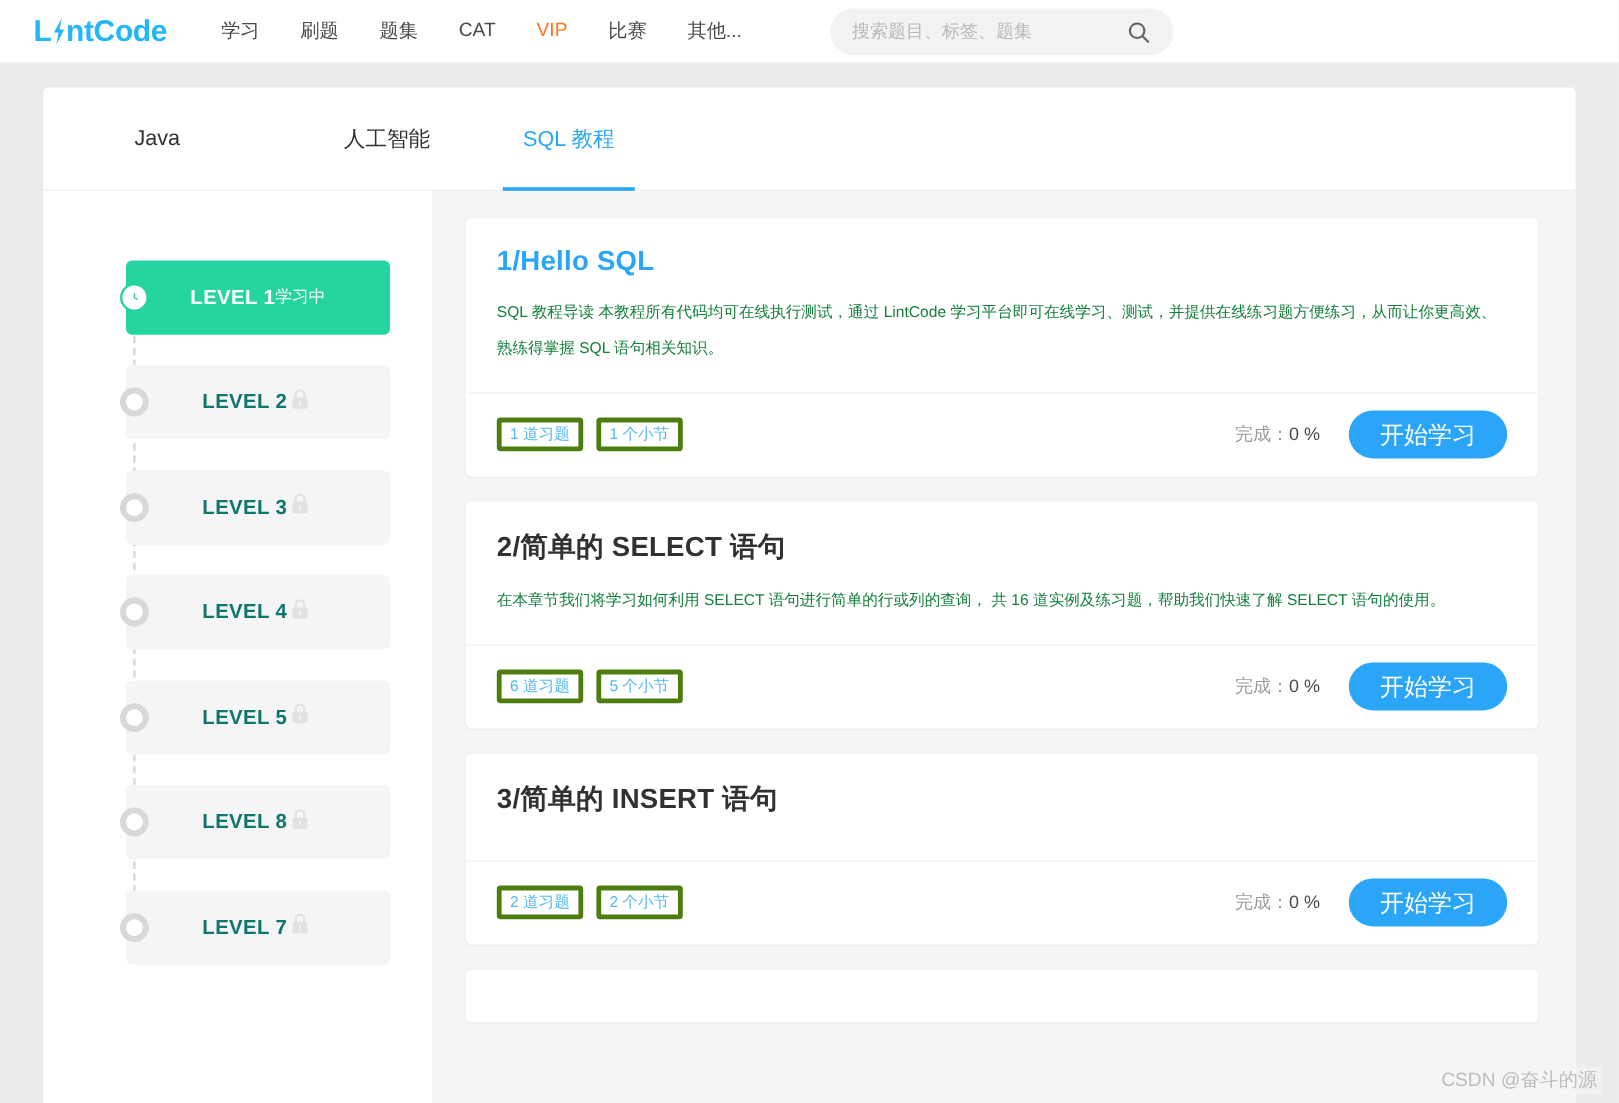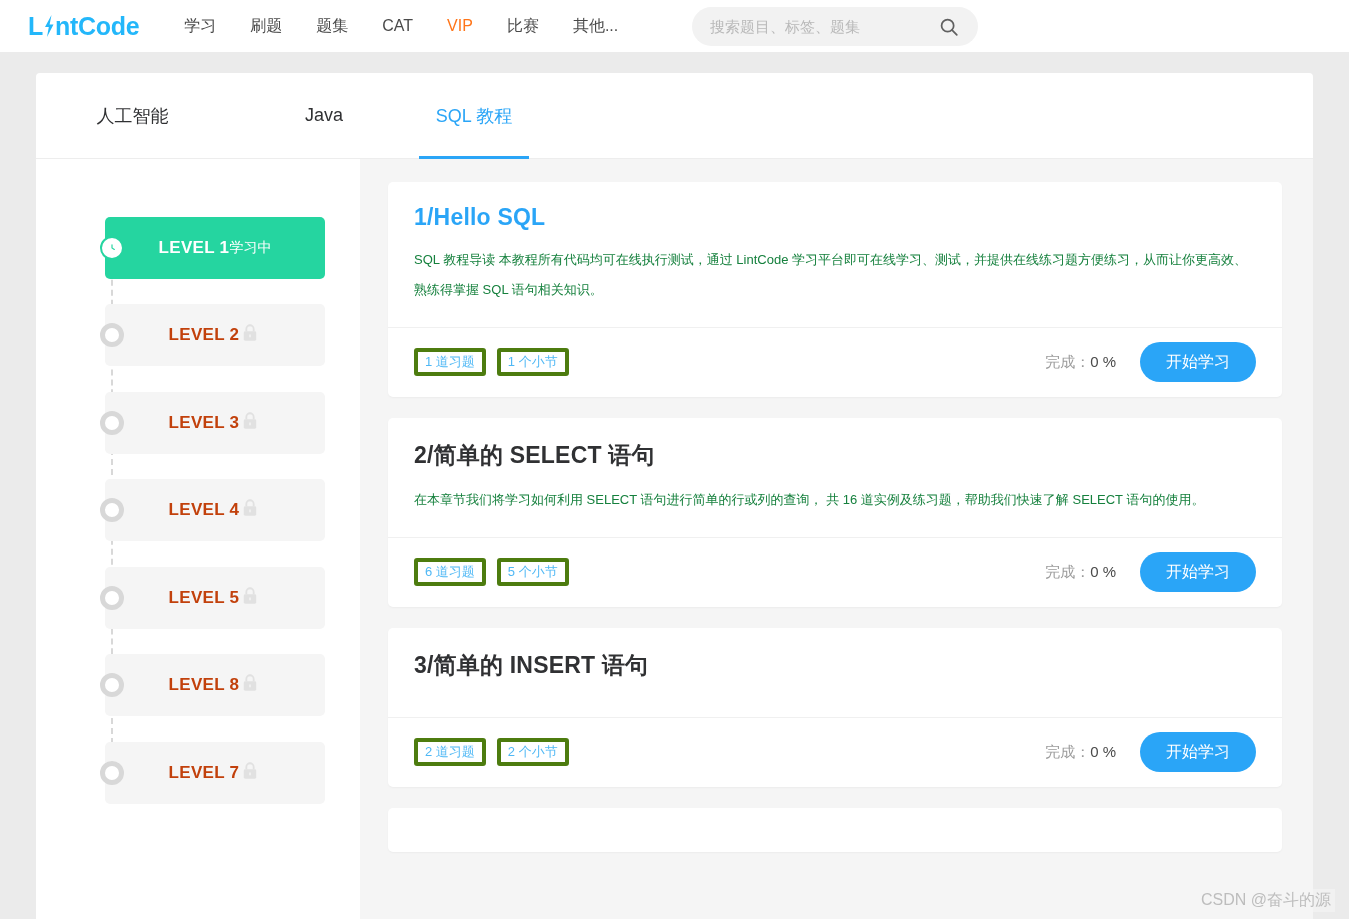--- a/index.html
+++ b/index.html
@@ -170,21 +170,21 @@
     padding: 0 18px;
     cursor: pointer;
     justify-content: center;
   }
   .level-box.active {
     background: #25d5a0;
   }
   .level-name {
     font-size: 17px;
     font-weight: 700;
-    color: #c2410c;
+    color: #0f766e;
     letter-spacing: .3px;
   }
   .level-box.active .level-name { color: #fff; }
   .level-state { font-size: 14px; color: #fff; }
   .lock-icon { opacity: .45; }
 
   
   .content {
     flex: 1;
     background: #f5f5f5;
@@ -232,21 +232,21 @@
     margin-left: auto;
     display: flex;
     align-items: center;
     gap: 24px;
   }
   .progress-text { font-size: 15px; color: #9a9a9a; white-space: nowrap; }
   .progress-text b { color: #4a4a4a; font-weight: 400; }
   .start-btn {
     background: #2aa5f7;
     color: #fff;
-    font-size: 16px;
+    font-size: 20px;
     border: none;
     border-radius: 20px;
     height: 40px;
     padding: 0 26px;
     cursor: pointer;
     font-family: inherit;
     white-space: nowrap;
   }
 
   
@@ -292,25 +292,25 @@
         <circle cx="10.5" cy="10.5" r="6.6"></circle>
         <line x1="15.4" y1="15.4" x2="20.5" y2="20.5" stroke-linecap="round"></line>
       </svg>
     </span>
   </div>
 </div>
 
 <div class="page">
 
   <div class="tabs">
+    <div class="tab t0">
+      <span>Java</span>
+    </div>
     <div class="tab t1">
       <span>人工智能</span>
-    </div>
-    <div class="tab t0">
-      <span>Java</span>
     </div>
     <div class="tab t2 active">
       <span>SQL 教程</span>
     </div>
   </div>
 
   <div class="body">
 
     <div class="sidebar">
       <div class="timeline">

